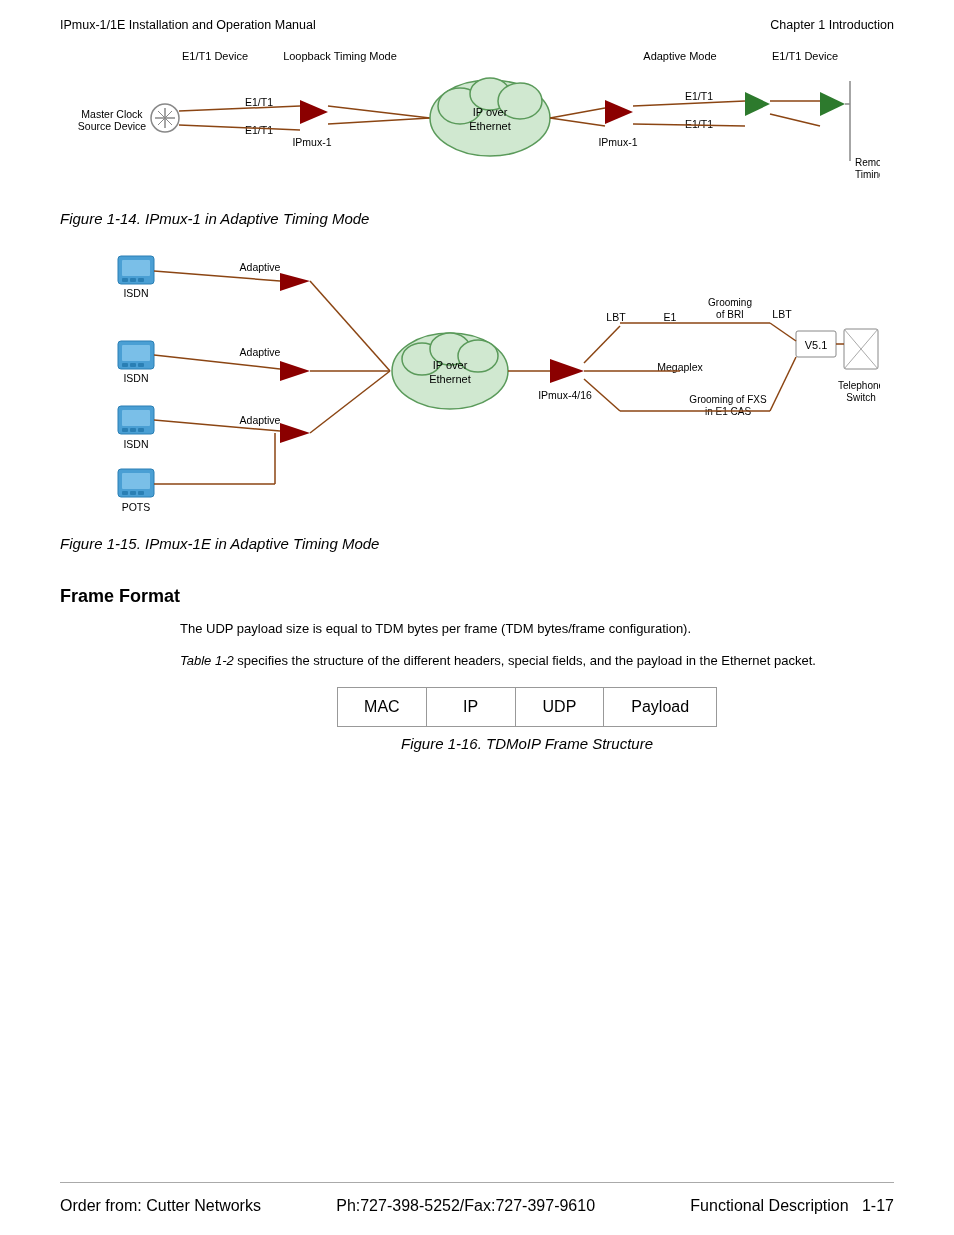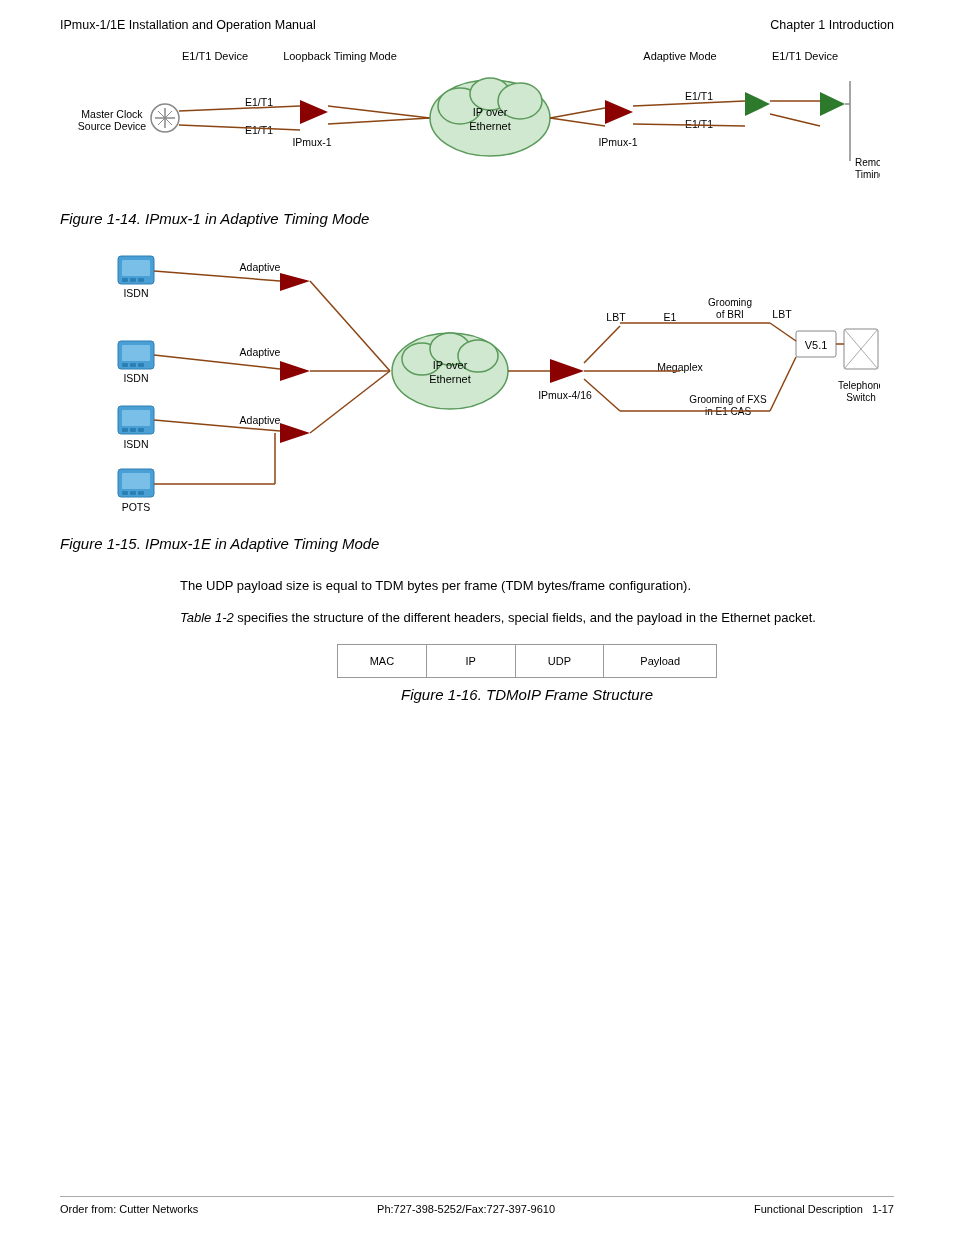--- a/index.html
+++ b/index.html
@@ -105,38 +105,38 @@
 
     .frame-table {
       border: 1px solid #999;
       display: flex;
       width: 380px;
     }
 
     .frame-cell {
       border-right: 1px solid #999;
       padding: 10px 20px;
-      font-size: 11px;
+      font-size: 16px;
       text-align: center;
     }
     .frame-cell:last-child { border-right: none; }
     .frame-cell.mac { flex: 1; }
     .frame-cell.ip { flex: 1; }
     .frame-cell.udp { flex: 1; }
     .frame-cell.payload { flex: 1.5; }
 
     
     .page-footer {
       margin-top: auto;
       border-top: 1px solid #aaa;
-      padding-top: 6px;
+      padding-top: 14px;
       display: flex;
       justify-content: space-between;
       align-items: center;
-      font-size: 11px;
+      font-size: 16px;
       position: absolute;
       bottom: 20px;
       left: 60px;
       right: 60px;
     }
     .footer-center { text-align: center; }
     .footer-right { text-align: right; margin-left: 20px; }
   </style>
 </head>
 <body>
@@ -331,20 +331,21 @@
 
         <line x1="776" y1="103" x2="784" y2="103" stroke="#8B4513" stroke-width="1.5"></line>
 
       </svg>
     </div>
     <div class="fig-caption">Figure 1-15.  IPmux-1E in Adaptive Timing Mode</div>
 
   </div>
 
   <div>
+    <div class="section-title">Frame Format</div>
 
     <div class="content-area">
       <p class="paragraph">The UDP payload size is equal to TDM bytes per frame (TDM bytes/frame configuration).</p>
       <p class="paragraph">
         <em>Table 1-2</em><span> specifies the structure of the different headers, special fields, and the payload in the Ethernet packet.</span>
       </p>
 
       <div class="frame-structure-container">
         <div class="frame-table">
           <div class="frame-cell mac">MAC</div>

